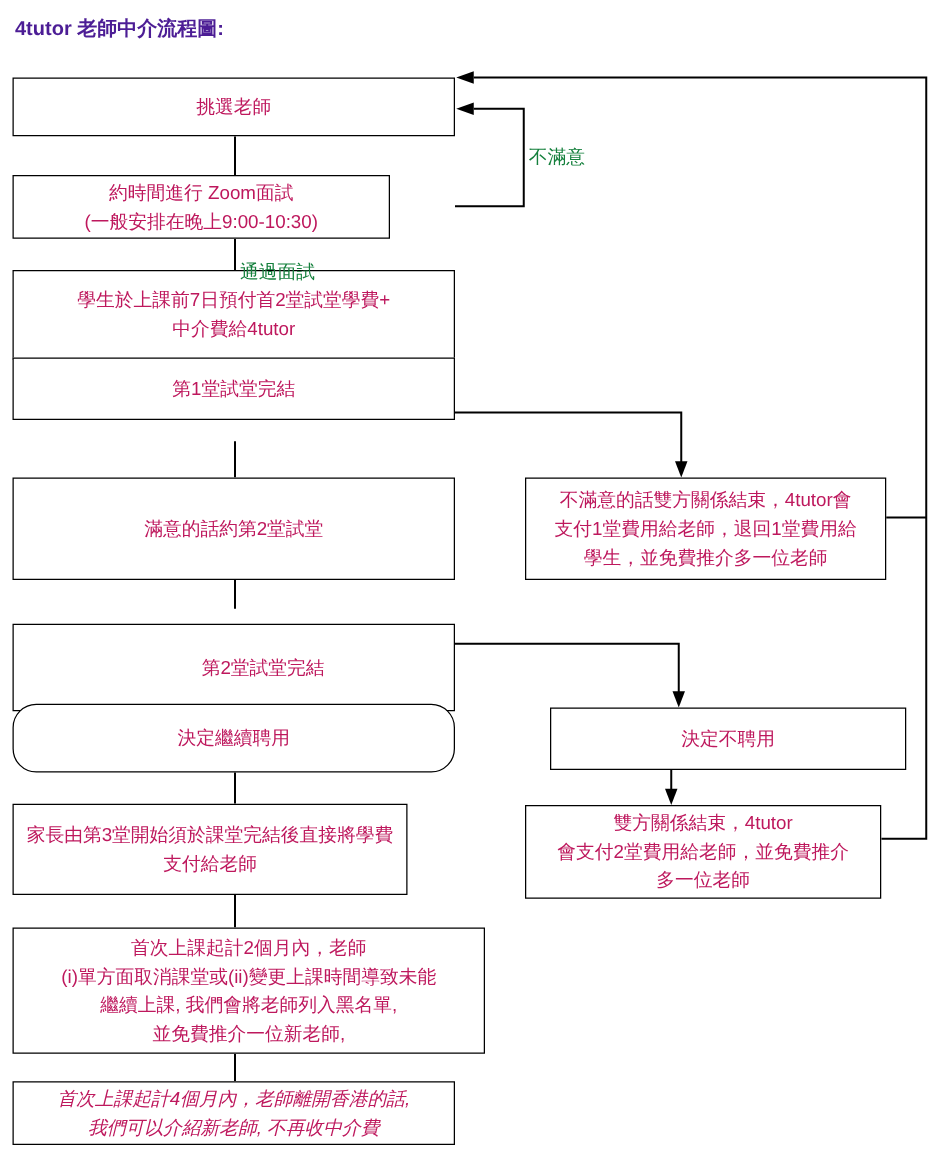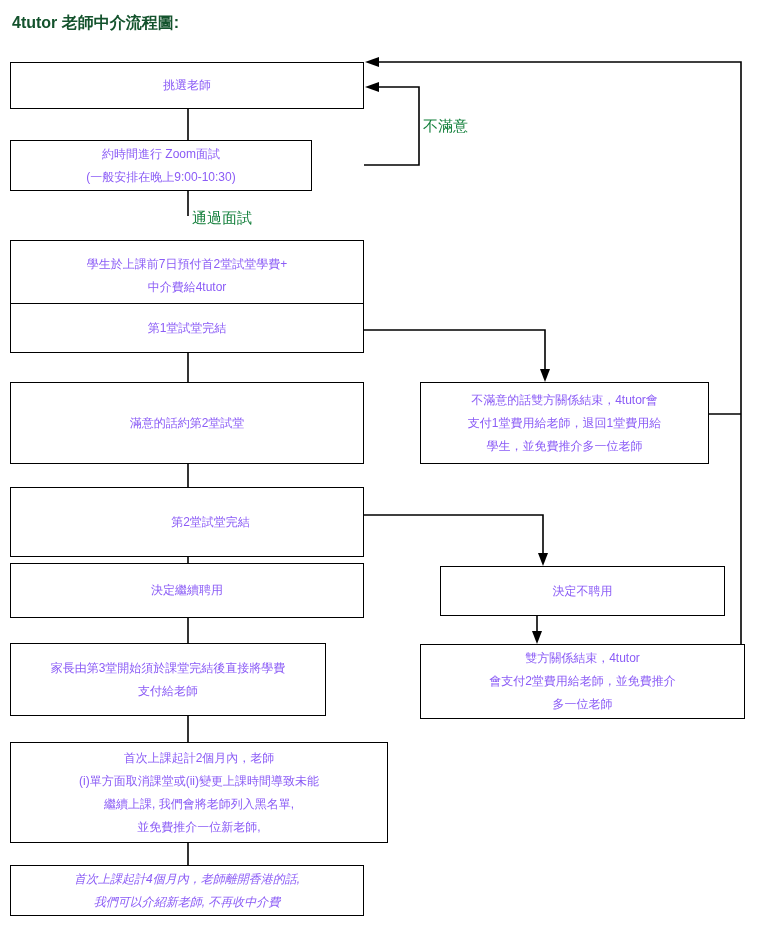--- a/index.html
+++ b/index.html
@@ -16,50 +16,50 @@
     stroke:#000;stroke-width:1.6;fill:none;
   }
   #connectors polygon{fill:#000;stroke:none;}
   .node{
     position:absolute;
     box-sizing:border-box;
     border:1.6px solid #000;
     background:#ffffff;
     display:flex;align-items:center;justify-content:center;
     text-align:center;
-    font-size:12px;line-height:23px;
+    font-size:15px;line-height:23px;
     white-space:pre-line;
-    color:#8b5cf6;
+    color:#be185d;
   }
   .edge-label{
     position:absolute;
     font-size:15px;line-height:18px;
     color:#15803d;
     white-space:nowrap;
   }
   #title{
     position:absolute;left:12px;top:13px;
-    font-size:16px;font-weight:bold;color:#14532d;
+    font-size:16px;font-weight:bold;color:#4c1d95;
     white-space:nowrap;
   }
   
   #n-pick      {left:10px; top:62px;  width:354px; height:47px;}
   #n-interview {left:10px; top:140px; width:302px; height:51px;}
-  #n-prepay    {left:10px; top:216px; width:354px; height:72px;margin-top:24px;}
-  #n-trial1    {left:10px; top:303px; width:354px; height:50px;}
+  #n-prepay    {left:10px; top:216px; width:354px; height:72px;}
+  #n-trial1    {left:10px; top:286px; width:354px; height:50px;}
   #n-book2     {left:10px; top:382px; width:354px; height:82px;}
-  #n-trial2    {left:10px; top:487px; width:354px; height:70px;padding-left:47px;}
-  #n-hire      {left:10px; top:563px; width:354px; height:55px;}
+  #n-trial2    {left:10px; top:499px; width:354px; height:70px;padding-left:47px;}
+  #n-hire      {left:10px; top:563px; width:354px; height:55px;border-radius:19px;}
   #n-paydirect {left:10px; top:643px; width:316px; height:73px;}
   #n-blacklist {left:10px; top:742px; width:378px; height:101px;}
   #n-leavehk   {left:10px; top:865px; width:354px; height:51px;font-style:italic;}
   
   #n-unsat1    {left:420px; top:382px; width:289px; height:82px;}
   #n-nothire   {left:440px; top:566px; width:285px; height:50px;}
-  #n-endrel    {left:420px; top:644px; width:325px; height:75px;}
+  #n-endrel    {left:420px; top:644px; width:285px; height:75px;}
   
   #lbl-pass    {left:192px; top:181px;margin-top:28px;}
   #lbl-unsat   {left:423px; top:117px;}
 </style>
 </head>
 <body>
 
 <div id="page">
 
   <svg id="connectors" viewBox="0 0 760 934" xmlns="http://www.w3.org/2000/svg">

